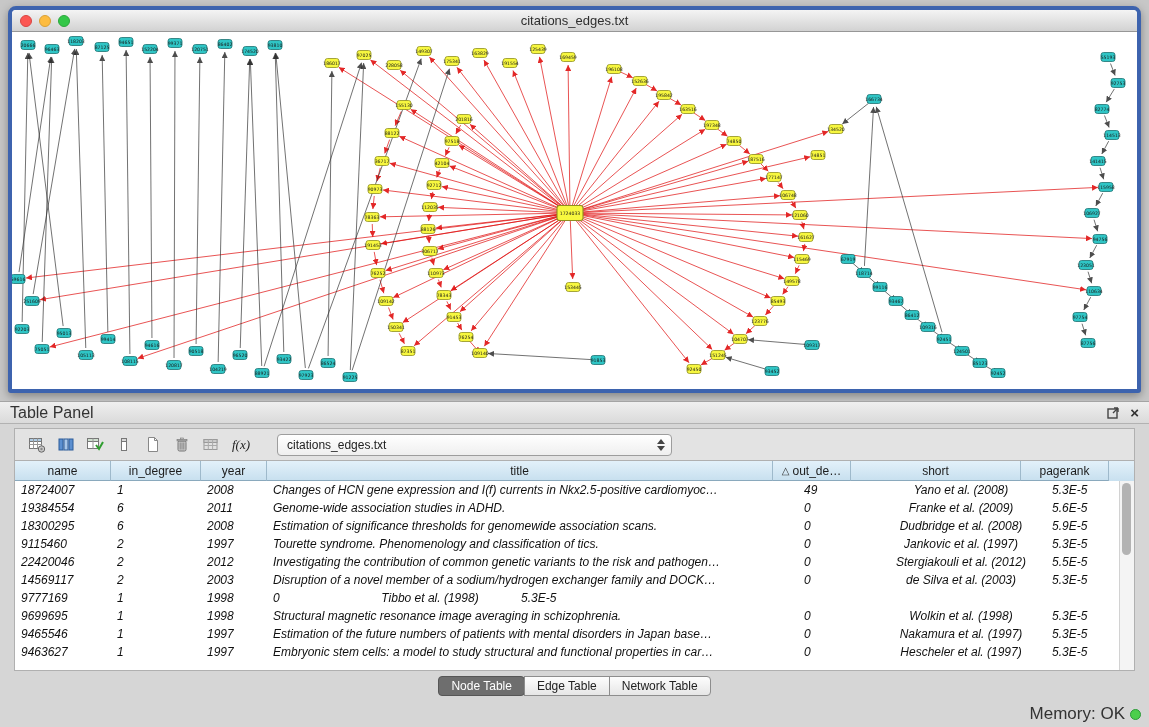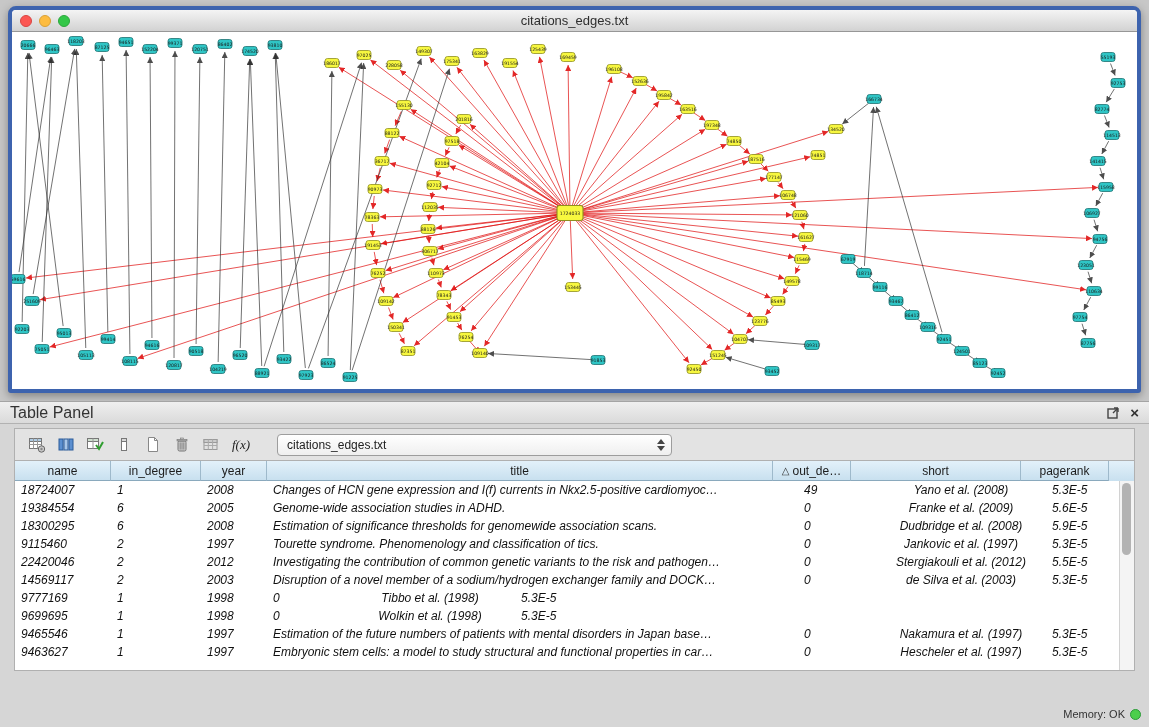--- a/index.html
+++ b/index.html
@@ -77,21 +77,21 @@
   .table-tabs { position:absolute; left:0; right:0; bottom:30px; height:22px;
     display:flex; justify-content:center; align-items:center; }
   .tab { height:20px; padding:0 12px; font-size:12px; color:#222;
     background:linear-gradient(#fdfdfd,#e6e6e6); border:1px solid #8d8d8d; margin-left:-1px;
     display:flex; align-items:center; cursor:default; font-family:"Liberation Sans", sans-serif; }
   .tab:first-child { border-radius:4px 0 0 4px; margin-left:0; }
   .tab:last-child { border-radius:0 4px 4px 0; }
   .tab.active { background:#6e6e6e; color:#fff; border-color:#565656; border-radius:4px; }
 
   .status-bar { position:absolute; right:8px; bottom:4px; height:18px; display:flex; align-items:center; gap:5px; }
-  .memory-label { font-size:11px; color:#333; }
+  .memory-label { font-size:17px; color:#333; }
   .memory-dot { width:11px; height:11px; border-radius:50%; background:#4ccf4c; border:1px solid #2a9a37; }
 </style>
 </head>
 <body>
 
 <div class="screen">
 
   <div class="network-window">
     <div class="title-bar">
       <div class="traffic-lights">
@@ -576,21 +576,21 @@
               <div class="tcell c1">1</div>
               <div class="tcell c2">2008</div>
               <div class="tcell c3">Changes of HCN gene expression and I(f) currents in Nkx2.5-positive cardiomyoc…</div>
               <div class="tcell c4">49</div>
               <div class="tcell c5">Yano et al. (2008)</div>
               <div class="tcell c6">5.3E-5</div>
             </div>
             <div class="trow">
               <div class="tcell c0">19384554</div>
               <div class="tcell c1">6</div>
-              <div class="tcell c2">2005</div>
+              <div class="tcell c2">2011</div>
               <div class="tcell c3">Genome-wide association studies in ADHD.</div>
               <div class="tcell c4">0</div>
               <div class="tcell c5">Franke et al. (2009)</div>
               <div class="tcell c6">5.6E-5</div>
             </div>
             <div class="trow">
               <div class="tcell c0">18300295</div>
               <div class="tcell c1">6</div>
               <div class="tcell c2">2008</div>
               <div class="tcell c3">Estimation of significance thresholds for genomewide association scans.</div>
@@ -630,20 +630,21 @@
               <div class="tcell c1">1</div>
               <div class="tcell c2">1998</div>
               <div class="tcell c4">0</div>
               <div class="tcell c5">Tibbo et al. (1998)</div>
               <div class="tcell c6">5.3E-5</div>
             </div>
             <div class="trow">
               <div class="tcell c0">9699695</div>
               <div class="tcell c1">1</div>
               <div class="tcell c2">1998</div>
+              <div class="tcell c3">Structural magnetic resonance image averaging in schizophrenia.</div>
               <div class="tcell c4">0</div>
               <div class="tcell c5">Wolkin et al. (1998)</div>
               <div class="tcell c6">5.3E-5</div>
             </div>
             <div class="trow">
               <div class="tcell c0">9465546</div>
               <div class="tcell c1">1</div>
               <div class="tcell c2">1997</div>
               <div class="tcell c3">Estimation of the future numbers of patients with mental disorders in Japan base…</div>
               <div class="tcell c4">0</div>
@@ -659,19 +660,24 @@
               <div class="tcell c5">Hescheler et al. (1997)</div>
               <div class="tcell c6">5.3E-5</div>
             </div>
           </div>
         <div class="vscroll">
           <div class="vthumb"></div>
         </div>
       </div>
     </div>
 
+    <div class="table-tabs">
+      <button class="tab active">Node Table</button>
+      <button class="tab">Edge Table</button>
+      <button class="tab">Network Table</button>
+    </div>
 
     <div class="status-bar">
       <span class="memory-label">Memory: OK</span>
       <span class="memory-dot"></span>
     </div>
   </div>
 </div>
 
 </body></html>

